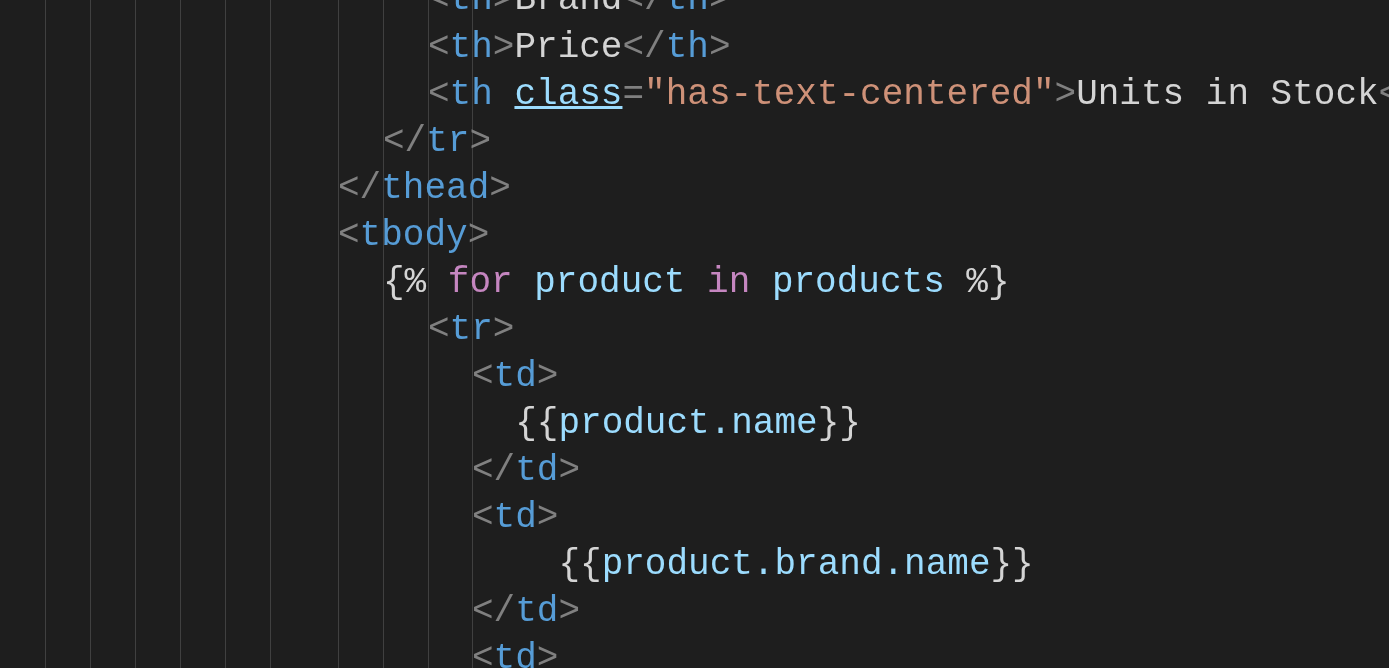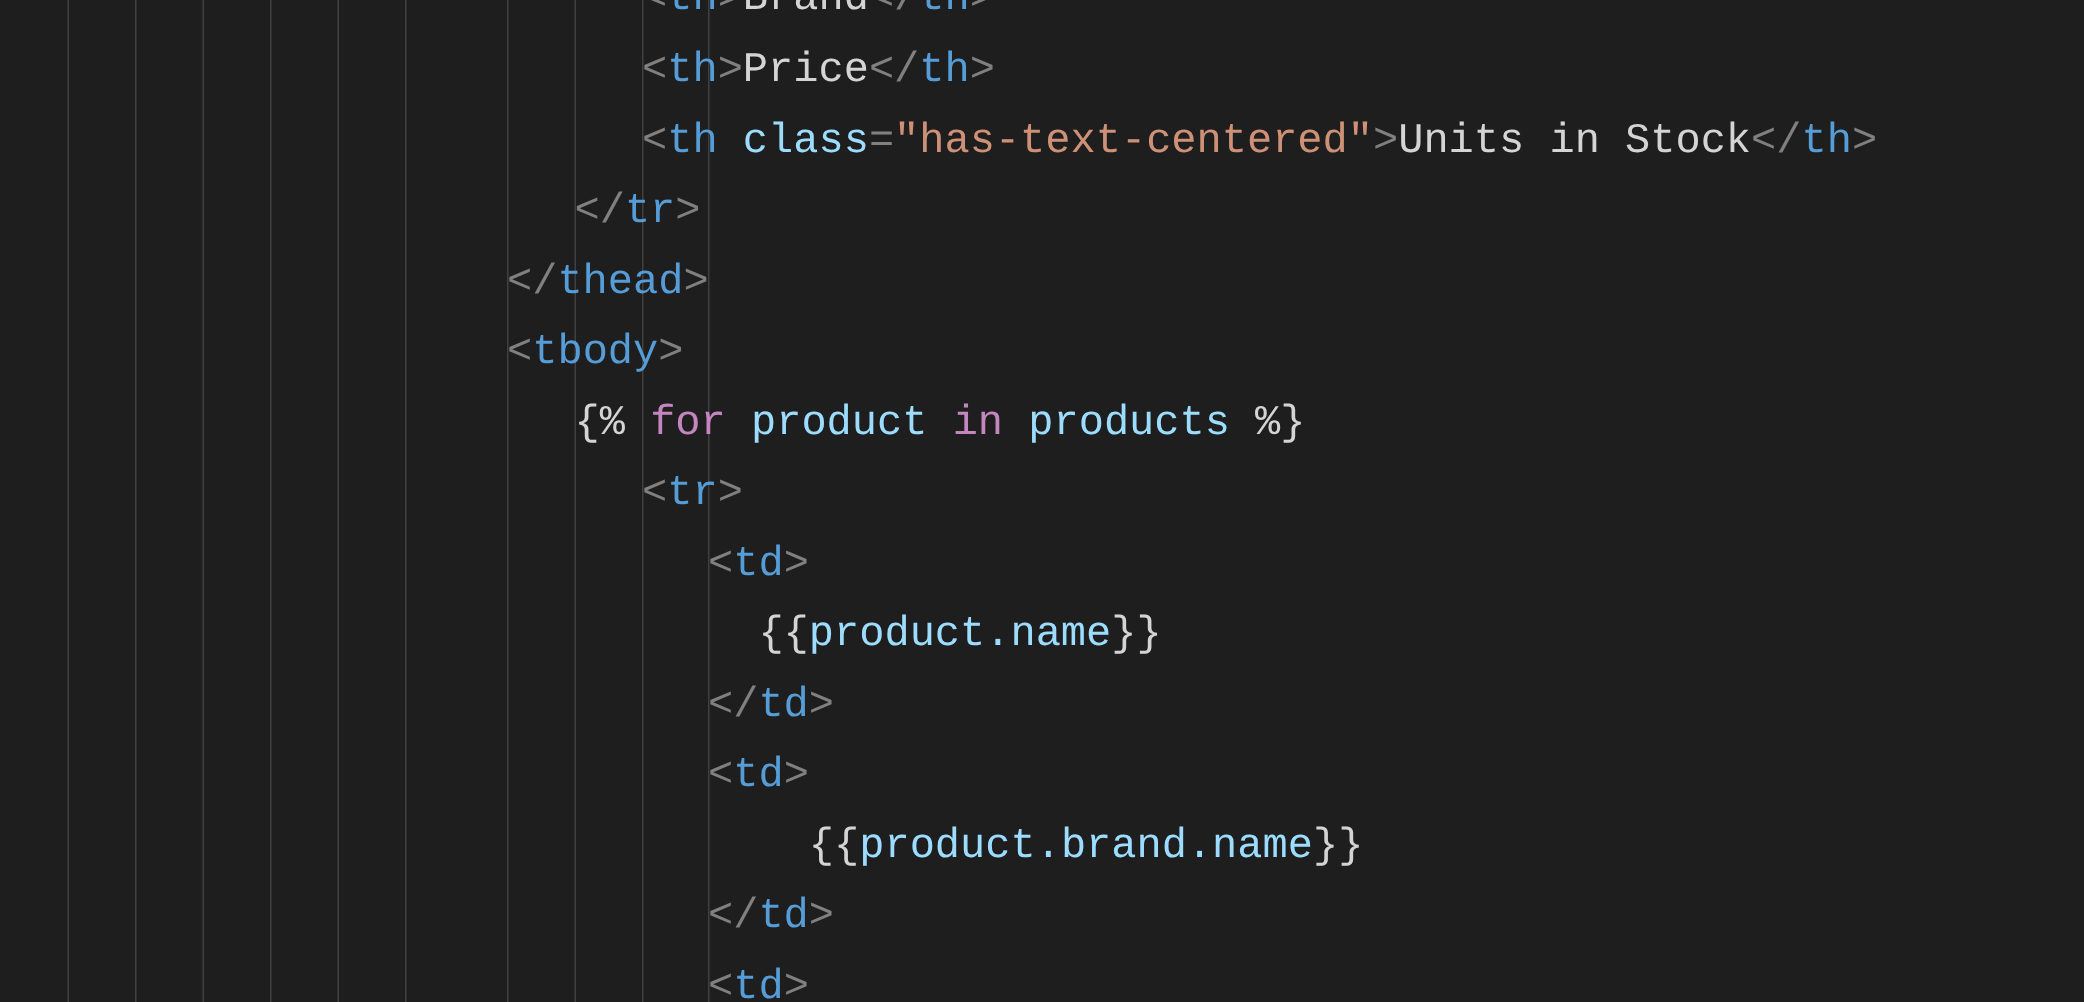--- a/index.html
+++ b/index.html
@@ -1,28 +1,28 @@
 <!DOCTYPE html>
 <html><head>
 <meta charset="utf-8">
 <style>
   html,body{margin:0;padding:0;background:#1e1e1e;width:1389px;height:668px;overflow:hidden;}
-  .editor{position:relative;font-family:Consolas,"Courier New",monospace;font-size:28px;line-height:47px;color:#d4d4d4;white-space:pre;padding-top:0;}
+  .editor{position:relative;font-family:Consolas,"Courier New",monospace;font-size:36px;line-height:47px;color:#d4d4d4;white-space:pre;padding-top:0;}
   .line{position:relative;height:47px;}
   .code{position:absolute;left:0;top:0;}
   .guides{position:absolute;left:0;top:0;height:100%;}
   .guide{position:absolute;top:0;width:1px;height:100%;background:#404040;}
   
   .g1{left:45px;} .g2{left:90px;} .g3{left:135px;} .g4{left:180px;}
   .g5{left:225px;} .g6{left:270px;} .g7{left:338px;} .g8{left:383px;}
   .g9{left:428px;} .g10{left:472px;}
   
   .pun{color:#808080;}      
   .tag{color:#569cd6;}      
-  .attr{color:#9cdcfe;}     
+  .attr{color:#9cdcfe;text-decoration:underline;}     
   .str{color:#ce9178;}      
   .txt{color:#d4d4d4;}      
   .delim{color:#d4d4d4;}    
   .kw{color:#c586c0;}       
   .var{color:#9cdcfe;}      
 </style>
 </head>
 <body>
 
 <div class="editor" style="height: 668px;">

